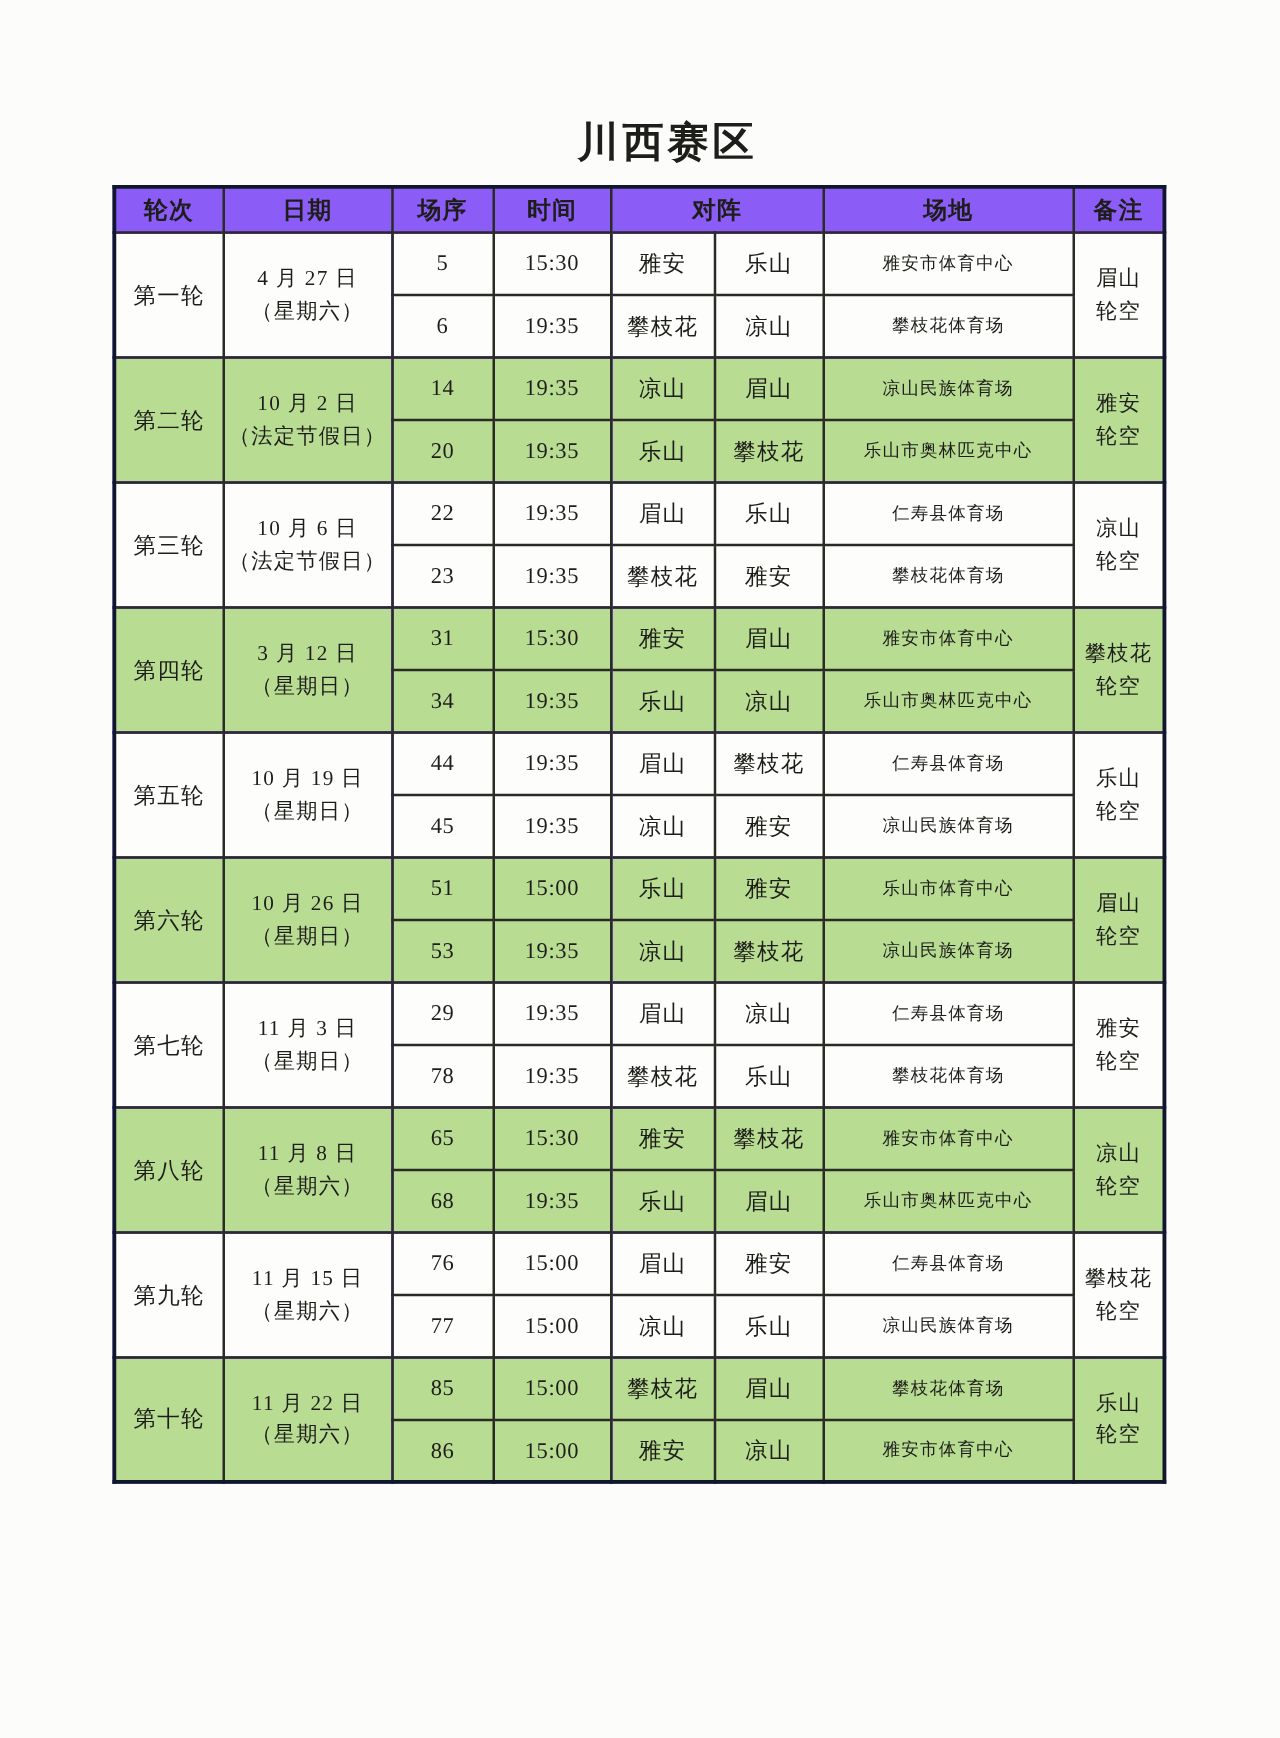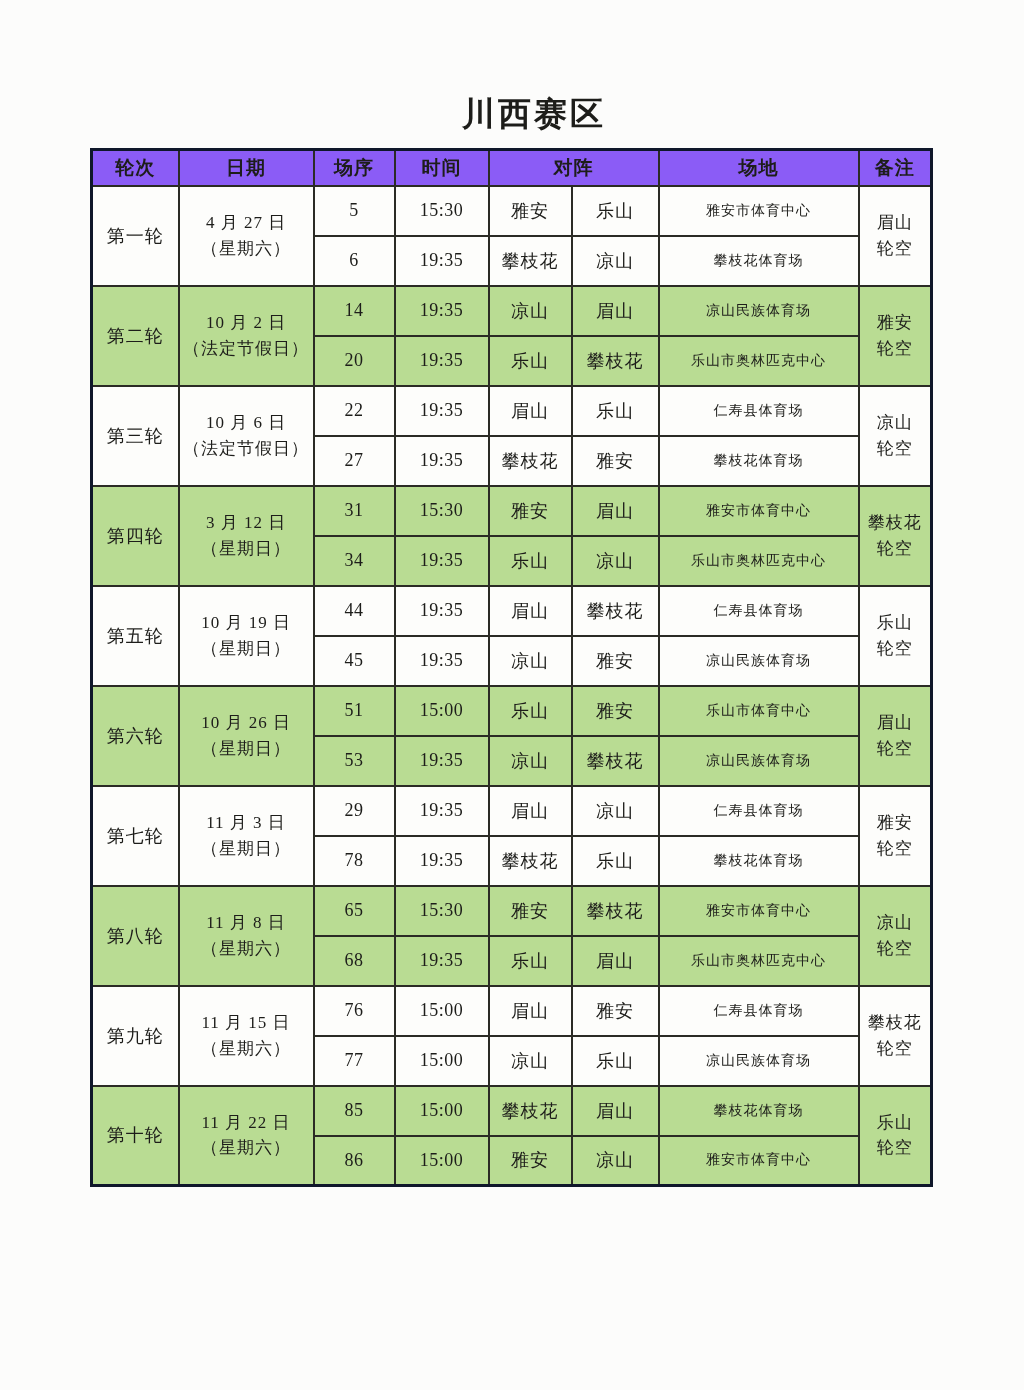--- a/index.html
+++ b/index.html
@@ -140,21 +140,21 @@
           <td class="time-cell">19:35</td>
           <td class="home-team-cell">眉山</td>
           <td class="away-team-cell">乐山</td>
           <td class="venue-cell">仁寿县体育场</td>
           <td class="bye-cell" rowspan="2">
             <div>凉山</div>
             <div>轮空</div>
           </td>
         </tr>
         <tr class="wh">
-          <td class="match-no-cell">27</td>
+          <td class="match-no-cell">23</td>
           <td class="time-cell">19:35</td>
           <td class="home-team-cell">攀枝花</td>
           <td class="away-team-cell">雅安</td>
           <td class="venue-cell">攀枝花体育场</td>
         </tr>
         <tr class="hl">
           <td class="round-label-cell" rowspan="2">第四轮</td>
           <td class="date-cell" rowspan="2">
             <div>3 月 12 日</div>
             <div>（星期日）</div>

